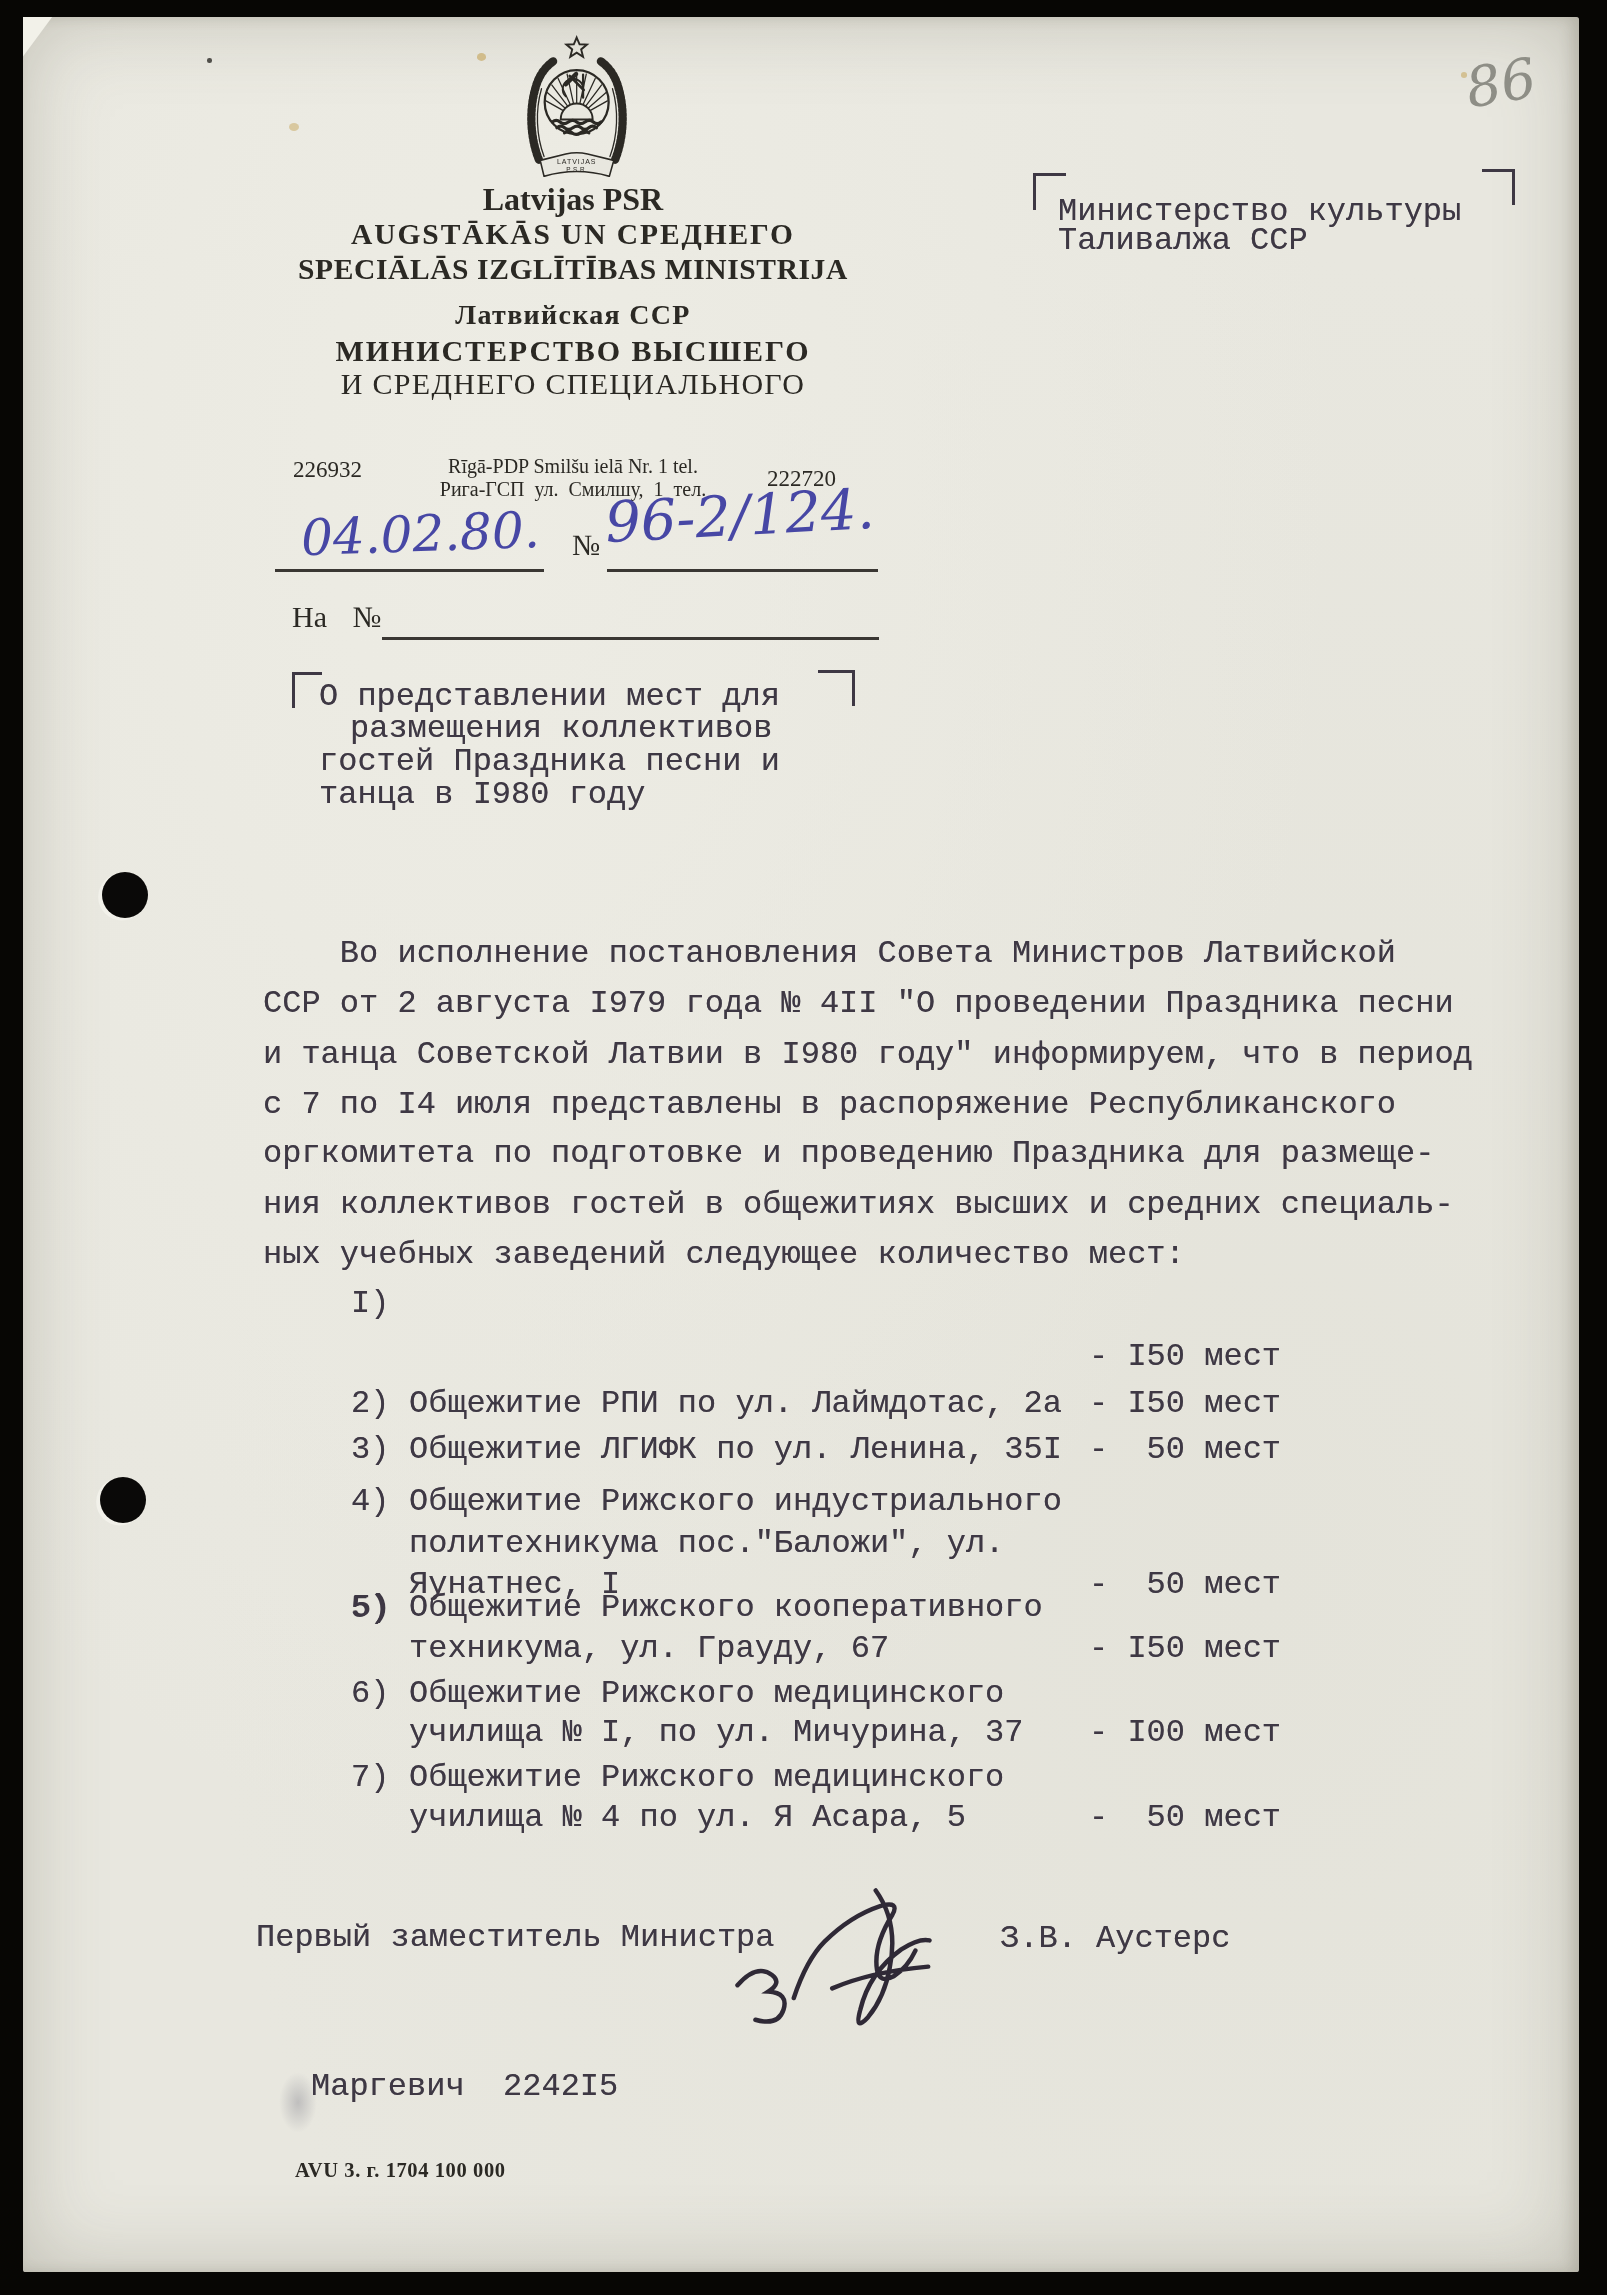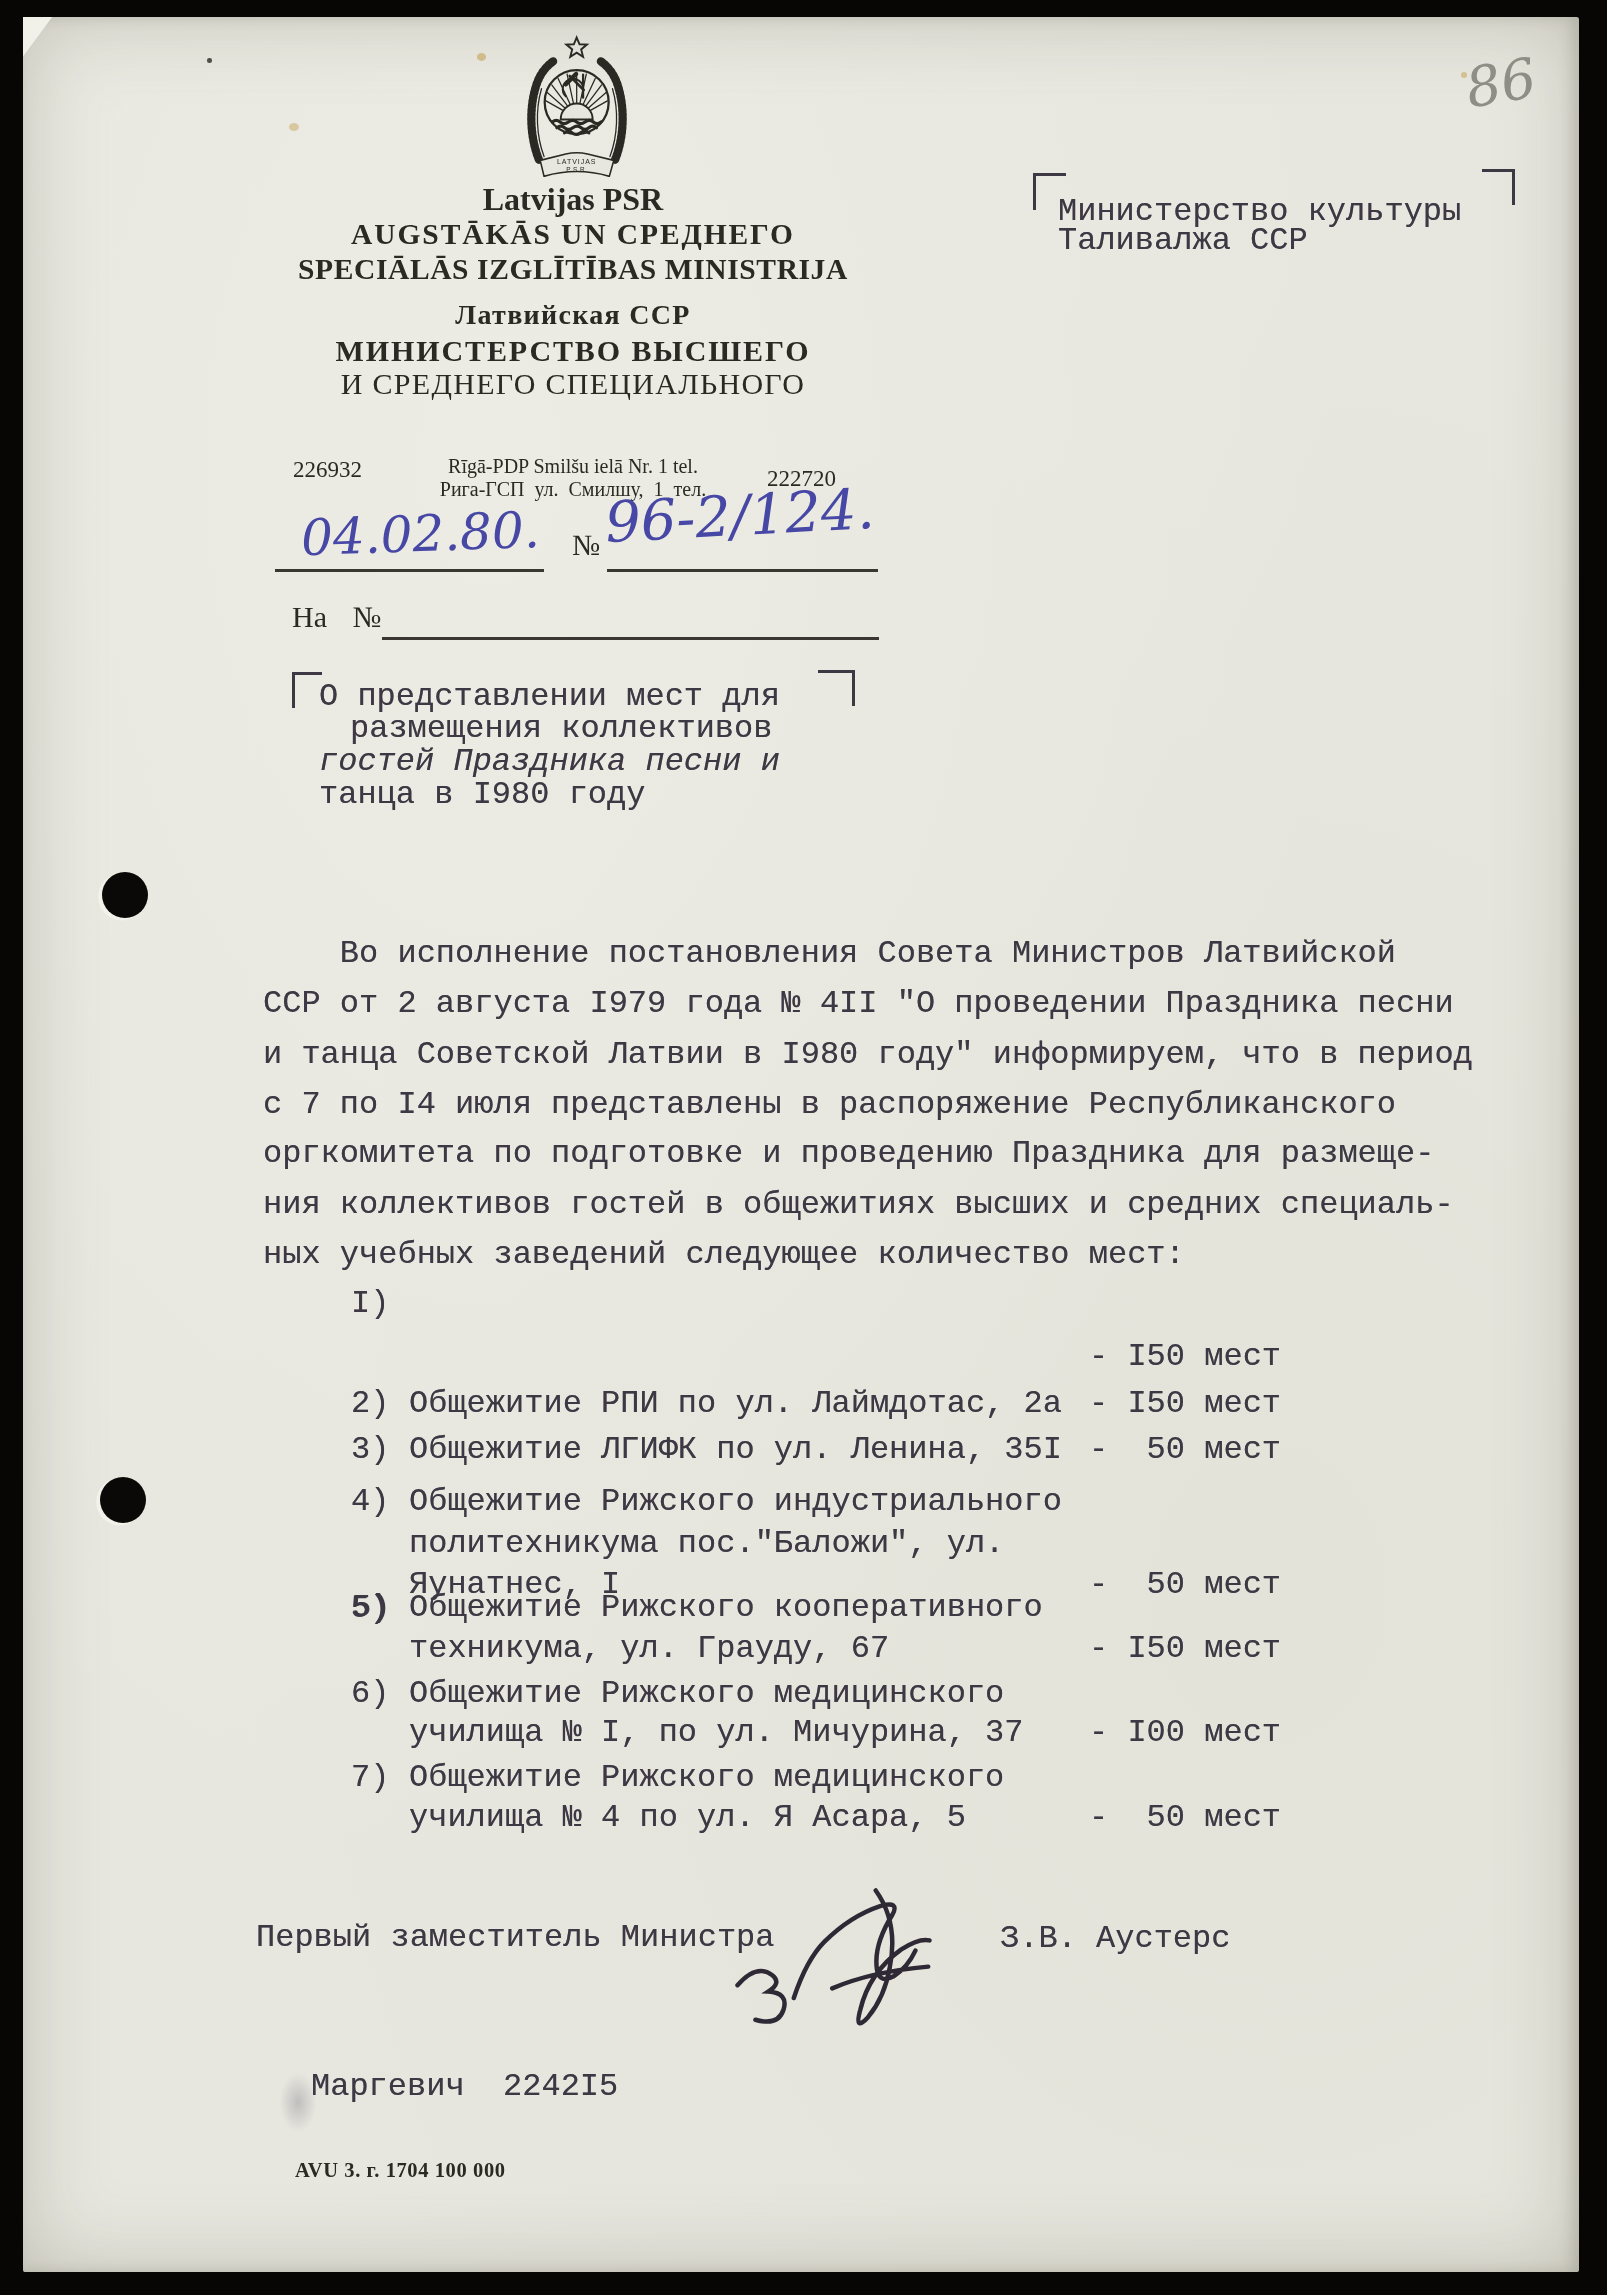--- a/index.html
+++ b/index.html
@@ -111,21 +111,21 @@
   <div class="bar" style="left:1512px;top:169px;width:2.6px;height:36px;"></div>
   <div class="line tw" style="left:1058px;top:196px;">Министерство культуры</div>
   <div class="line tw" style="left:1058px;top:225px;">Таливалжа ССР</div>
 
   <div class="bar" style="left:292px;top:672px;width:29.5px;height:2.6px;"></div>
   <div class="bar" style="left:292px;top:672px;width:2.6px;height:36px;"></div>
   <div class="bar" style="left:818px;top:670px;width:36px;height:2.6px;"></div>
   <div class="bar" style="left:852px;top:670px;width:2.6px;height:36px;"></div>
   <div class="line tw" style="left:319px;top:681px;">О представлении мест для</div>
   <div class="line tw" style="left:319px;top:713px;margin-left:31px;">размещения коллективов</div>
-  <div class="line tw" style="left:319px;top:746px;font-style:italic;">гостей Праздника песни и</div>
+  <div class="line tw" style="left:319px;top:746px;">гостей Праздника песни и</div>
   <div class="line tw" style="left:319px;top:779px;">танца в I980 году</div>
 
   <div class="line tw" style="left:263px;top:938px;">    Во исполнение постановления Совета Министров Латвийской</div>
   <div class="line tw" style="left:263px;top:988px;">ССР от 2 августа I979 года № 4II "О проведении Праздника песни</div>
   <div class="line tw" style="left:263px;top:1039px;">и танца Советской Латвии в I980 году" информируем, что в период</div>
   <div class="line tw" style="left:263px;top:1089px;">с 7 по I4 июля представлены в распоряжение Республиканского</div>
   <div class="line tw" style="left:263px;top:1138px;">оргкомитета по подготовке и проведению Праздника для размеще-</div>
   <div class="line tw" style="left:263px;top:1189px;">ния коллективов гостей в общежитиях высших и средних специаль-</div>
   <div class="line tw" style="left:263px;top:1239px;">ных учебных заведений следующее количество мест:</div>
 

